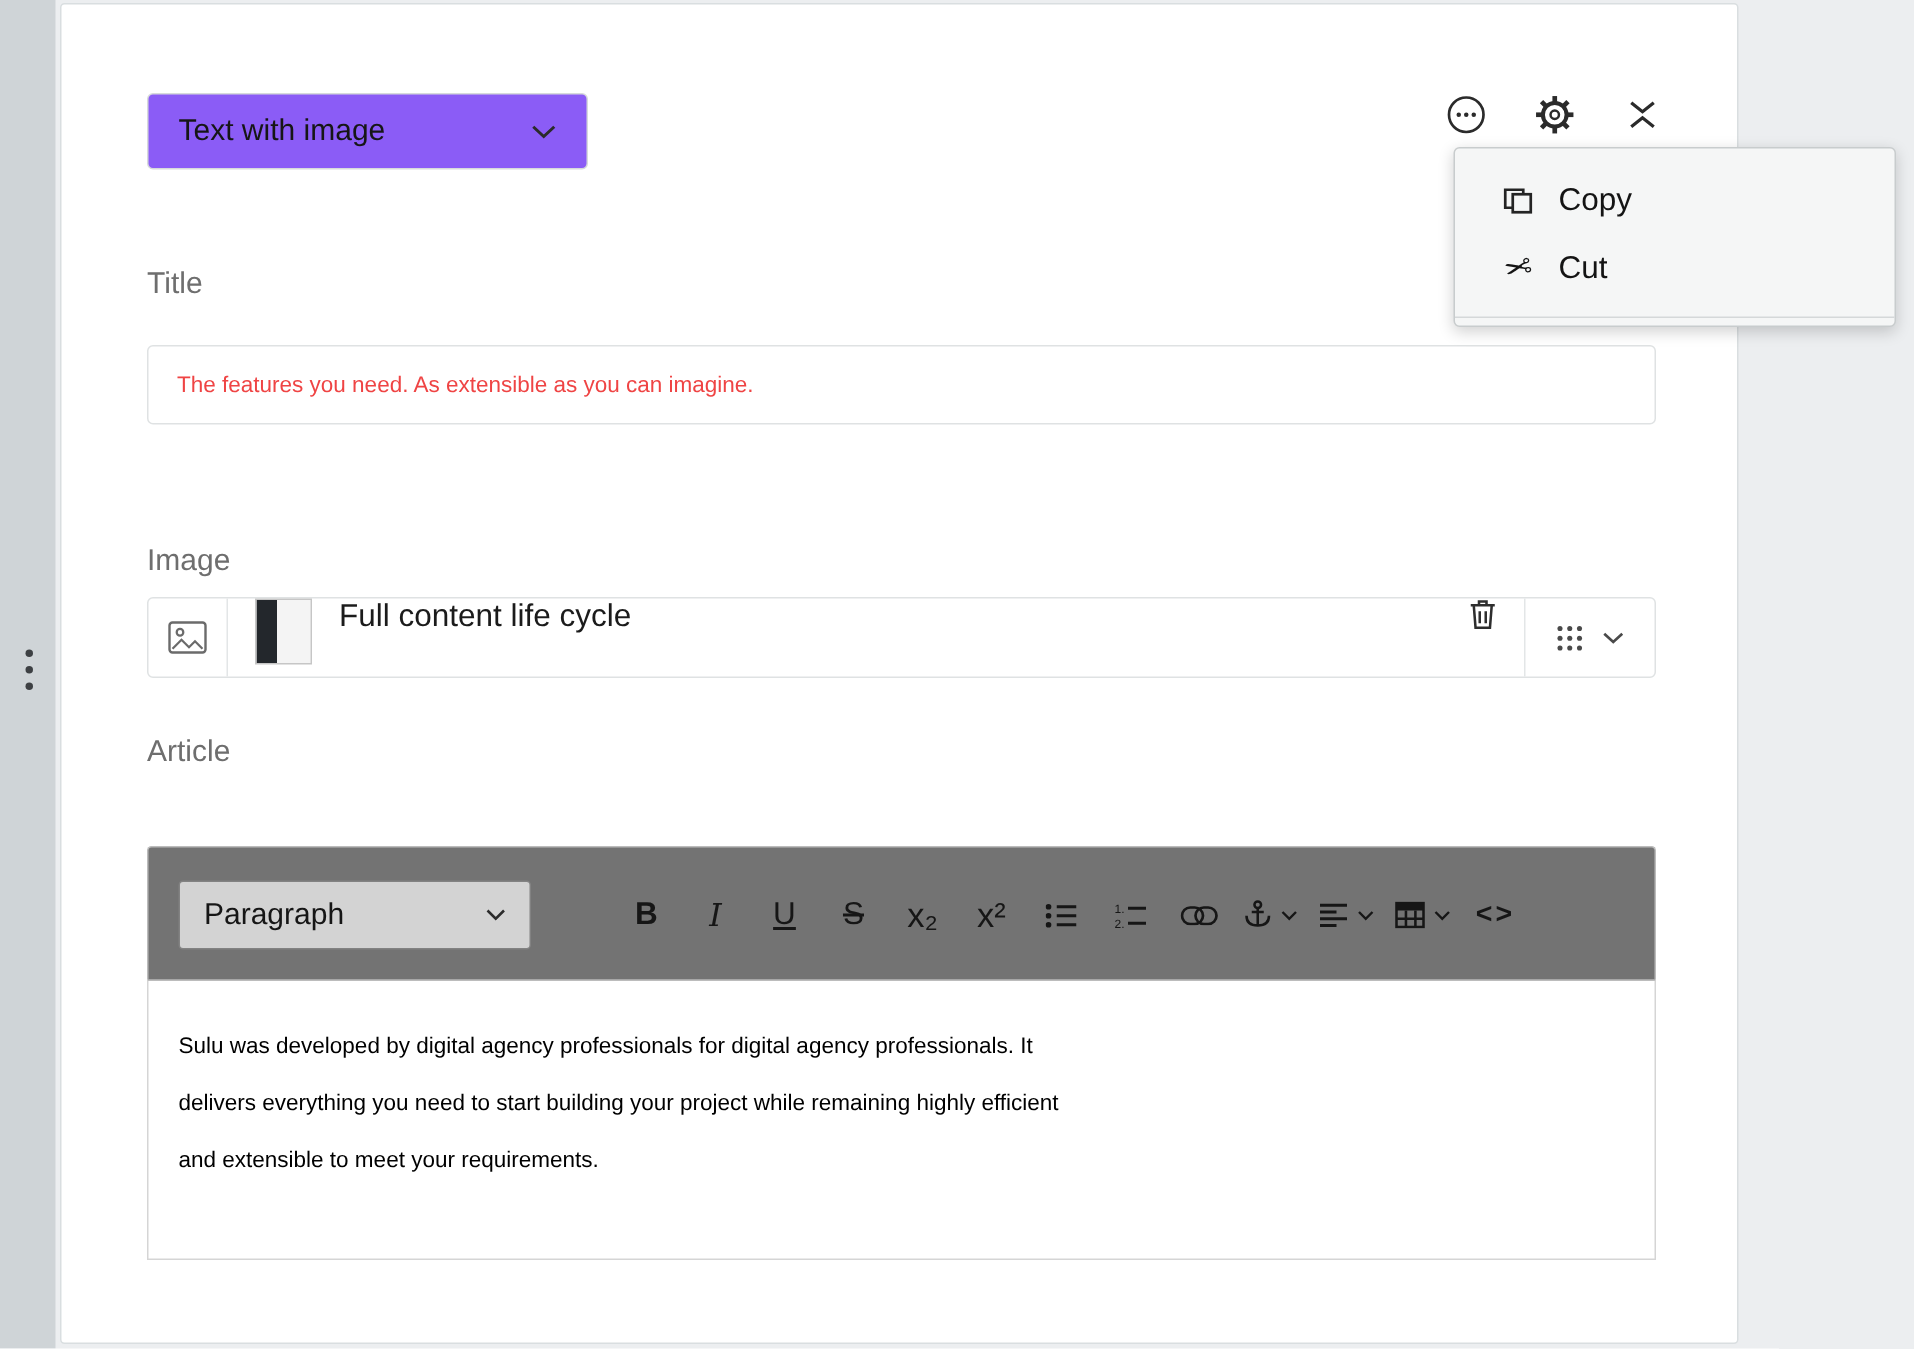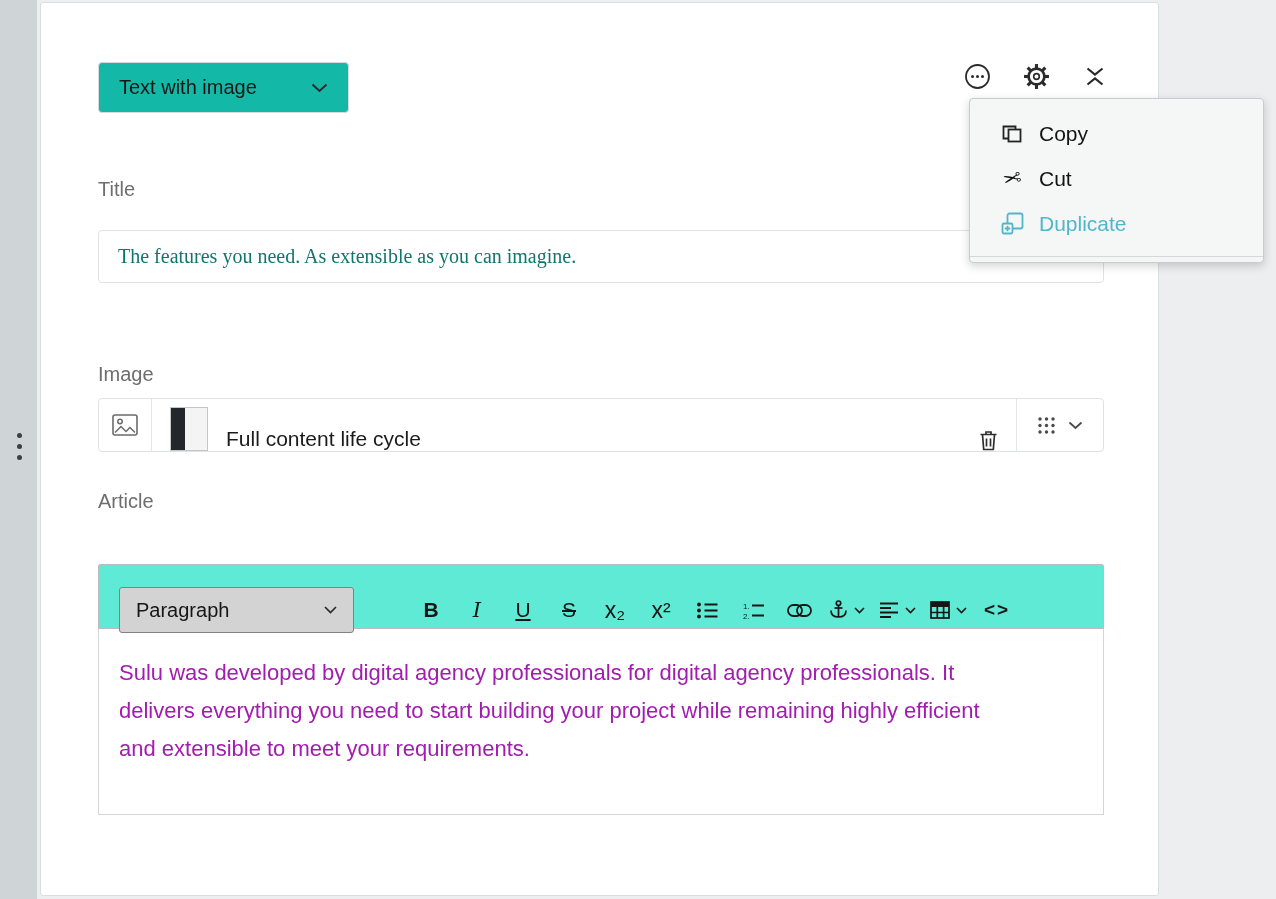--- a/index.html
+++ b/index.html
@@ -5,63 +5,63 @@
   *{box-sizing:border-box;margin:0;padding:0}
   html,body{width:1276px;height:899px}
   body{position:relative;overflow:hidden;background:#eceef0;font-family:"Liberation Sans",sans-serif;color:#1a1a1a}
 
   .left-strip{position:absolute;left:0;top:0;width:37px;height:899px;background:#cfd4d7}
   .drag-handle{position:absolute;left:17px;top:433px;display:flex;flex-direction:column;gap:6px;cursor:grab;z-index:5}
   .drag-handle i{width:5px;height:5px;border-radius:50%;background:#3d4043;display:block}
 
   .card{position:absolute;left:40px;top:2px;width:1119px;height:894px;background:#fff;border:1px solid #d9dee0;border-radius:3px}
 
-  .type-select{position:absolute;left:57px;top:59px;width:251px;height:51px;background:#14b8a6;border:1px solid #d7dadb;border-radius:4px;display:flex;align-items:center;padding:0 20px;font-size:20px;color:#161616;cursor:pointer}
+  .type-select{position:absolute;left:57px;top:59px;width:294px;height:51px;background:#8b5cf6;border:1px solid #d7dadb;border-radius:4px;display:flex;align-items:center;padding:0 20px;font-size:20px;color:#161616;cursor:pointer}
   .type-select .chev{margin-left:auto;display:flex}
 
   .header-icons{position:absolute;left:922px;top:59px;display:flex;align-items:center;gap:31px}
   .hicon{width:28px;height:28px;display:flex;align-items:center;justify-content:center;cursor:pointer}
 
   .menu{position:absolute;left:928px;top:95px;width:295px;background:#f5f6f6;border:1px solid #c8cccd;border-radius:4px;box-shadow:0 3px 10px rgba(0,0,0,.18);z-index:20;padding:12px 0 5px}
   .menu-item{height:45px;display:flex;align-items:center;padding:0 18px 0 30px;cursor:pointer;font-size:21px;color:#141414}
   .menu-item .mi-icon{width:24px;height:24px;margin-right:15px;display:flex;align-items:center;justify-content:center}
   .menu-item.accent{color:#52b6ca}
   .menu-divider{height:1px;background:#d5d8d9;margin:10px 0 0}
   .menu-item.delete{height:51px}
   .scissors{font-size:22px;color:#141414;display:inline-block;transform:scaleX(-1) rotate(12deg)}
 
   .field-label{position:absolute;left:57px;font-size:20px;color:#6e6e6e}
   .lab-title{top:175px}
   .lab-image{top:360px}
   .lab-article{top:487px}
 
-  .text-input{position:absolute;left:57px;top:227px;width:1006px;height:53px;border:1px solid #dfe2e3;border-radius:4px;background:#fff;padding:0 19px;font-size:20px;color:#0f766e;font-family:Liberation Serif, serif}
+  .text-input{position:absolute;left:57px;top:227px;width:1006px;height:53px;border:1px solid #dfe2e3;border-radius:4px;background:#fff;padding:0 19px;font-size:15px;color:#ef4444;font-family:Liberation Sans, sans-serif}
 
   .media-row{position:absolute;left:57px;top:395px;width:1006px;height:54px;border:1px solid #dfe2e3;border-radius:4px;background:#fff;display:flex;align-items:stretch}
   .media-icon-seg{width:53px;border-right:1px solid #e3e6e7;display:flex;align-items:center;justify-content:center;cursor:pointer}
-  .media-main{flex:1;display:flex;align-items:flex-end;padding:0 18px;gap:18px}
+  .media-main{flex:1;display:flex;align-items:flex-start;padding:0 18px;gap:18px}
   .media-thumb{width:38px;height:44px;border:1px solid #c6c6c6;background:linear-gradient(90deg,#23272c 0 38%,#f4f4f4 38%);flex:0 0 auto}
   .media-name{font-size:21px;color:#1b1b1b;flex:1}
   .media-trash{cursor:pointer;display:flex;align-items:center}
   .media-display-seg{width:87px;border-left:1px solid #e3e6e7;display:flex;align-items:center;justify-content:center;gap:12px;cursor:pointer}
 
   .editor{position:absolute;left:57px;top:561px;width:1006px}
-  .ed-toolbar{height:64px;background:#5eead4;border:1px solid #bcbcbc;border-bottom:none;border-radius:3px 3px 0 0;position:relative}
+  .ed-toolbar{height:89px;background:#737373;border:1px solid #bcbcbc;border-bottom:none;border-radius:3px 3px 0 0;position:relative}
   .para-dd{position:absolute;left:20px;top:22px;width:235px;height:46px;background:#d3d3d3;border:1px solid #828282;border-radius:3px;display:flex;align-items:center;padding:0 16px;font-size:20px;color:#161616;cursor:pointer}
   .para-dd .chev{margin-left:auto;display:flex}
   .tb-icons{position:absolute;left:316px;top:22px;height:46px;display:flex;align-items:center;gap:14px}
   .tb-btn{min-width:32px;height:36px;display:flex;align-items:center;justify-content:center;cursor:pointer;color:#161616;font-size:21px}
   .g-b{font-weight:bold}
   .g-i{font-family:"DejaVu Serif",serif;font-style:italic}
   .g-u{text-decoration:underline}
   .g-s{text-decoration:line-through}
   .g-sub,.g-sup{font-size:23px}
   .g-code{font-weight:600;letter-spacing:2px;font-size:19px}
   .dd-group{display:flex;align-items:center;gap:6px}
-  .ed-content{height:187px;background:#fff;border:1px solid #d5d5d5;border-top:1px solid #bcbcbc;padding:25px 20px;font-size:22px;line-height:38px;color:#a21caf;white-space:pre-line;cursor:text}
+  .ed-content{height:187px;background:#fff;border:1px solid #d5d5d5;border-top:1px solid #bcbcbc;padding:25px 20px;font-size:15px;line-height:38px;color:#000000;white-space:pre-line;cursor:text}
 </style>
 </head>
 <body>
 
 <div class="left-strip"></div>
 
 <div class="drag-handle">
     <i></i>
     <i></i>
     <i></i>
@@ -134,30 +134,20 @@
             <rect x="7.5" y="6.5" width="12" height="12" fill="#f5f6f6" stroke="#242424" stroke-width="1.8"></rect>
           </svg>
       </span>
       <span>Copy</span>
     </div>
     <div class="menu-item">
       <span class="mi-icon">
           <span class="scissors">✂</span>
         </span>
       <span>Cut</span>
-    </div>
-    <div class="menu-item accent">
-      <span class="mi-icon">
-        <svg width="23" height="23" viewBox="0 0 23 23">
-            <rect x="6.5" y="1.5" width="15" height="15" rx="2" fill="none" stroke="#52b6ca" stroke-width="1.8"></rect>
-            <rect x="1.5" y="11.5" width="10" height="10" rx="1.5" fill="#f5f6f6" stroke="#52b6ca" stroke-width="1.8"></rect>
-            <path d="M6.5 13.8v5.4M3.8 16.5h5.4" stroke="#52b6ca" stroke-width="1.8" fill="none"></path>
-          </svg>
-      </span>
-      <span>Duplicate</span>
     </div>
     <div class="menu-divider"></div>
   </div>
 
   <div class="field-label lab-title">Title</div>
   <input class="text-input" type="text" value="The features you need. As extensible as you can imagine." style="">
 
   <div class="field-label lab-image">Image</div>
   <div class="media-row">
     <div class="media-icon-seg">

